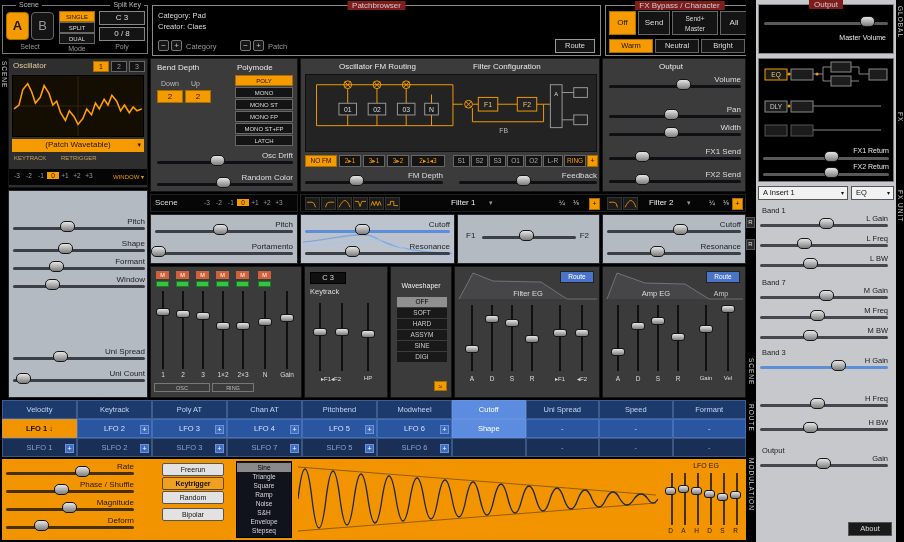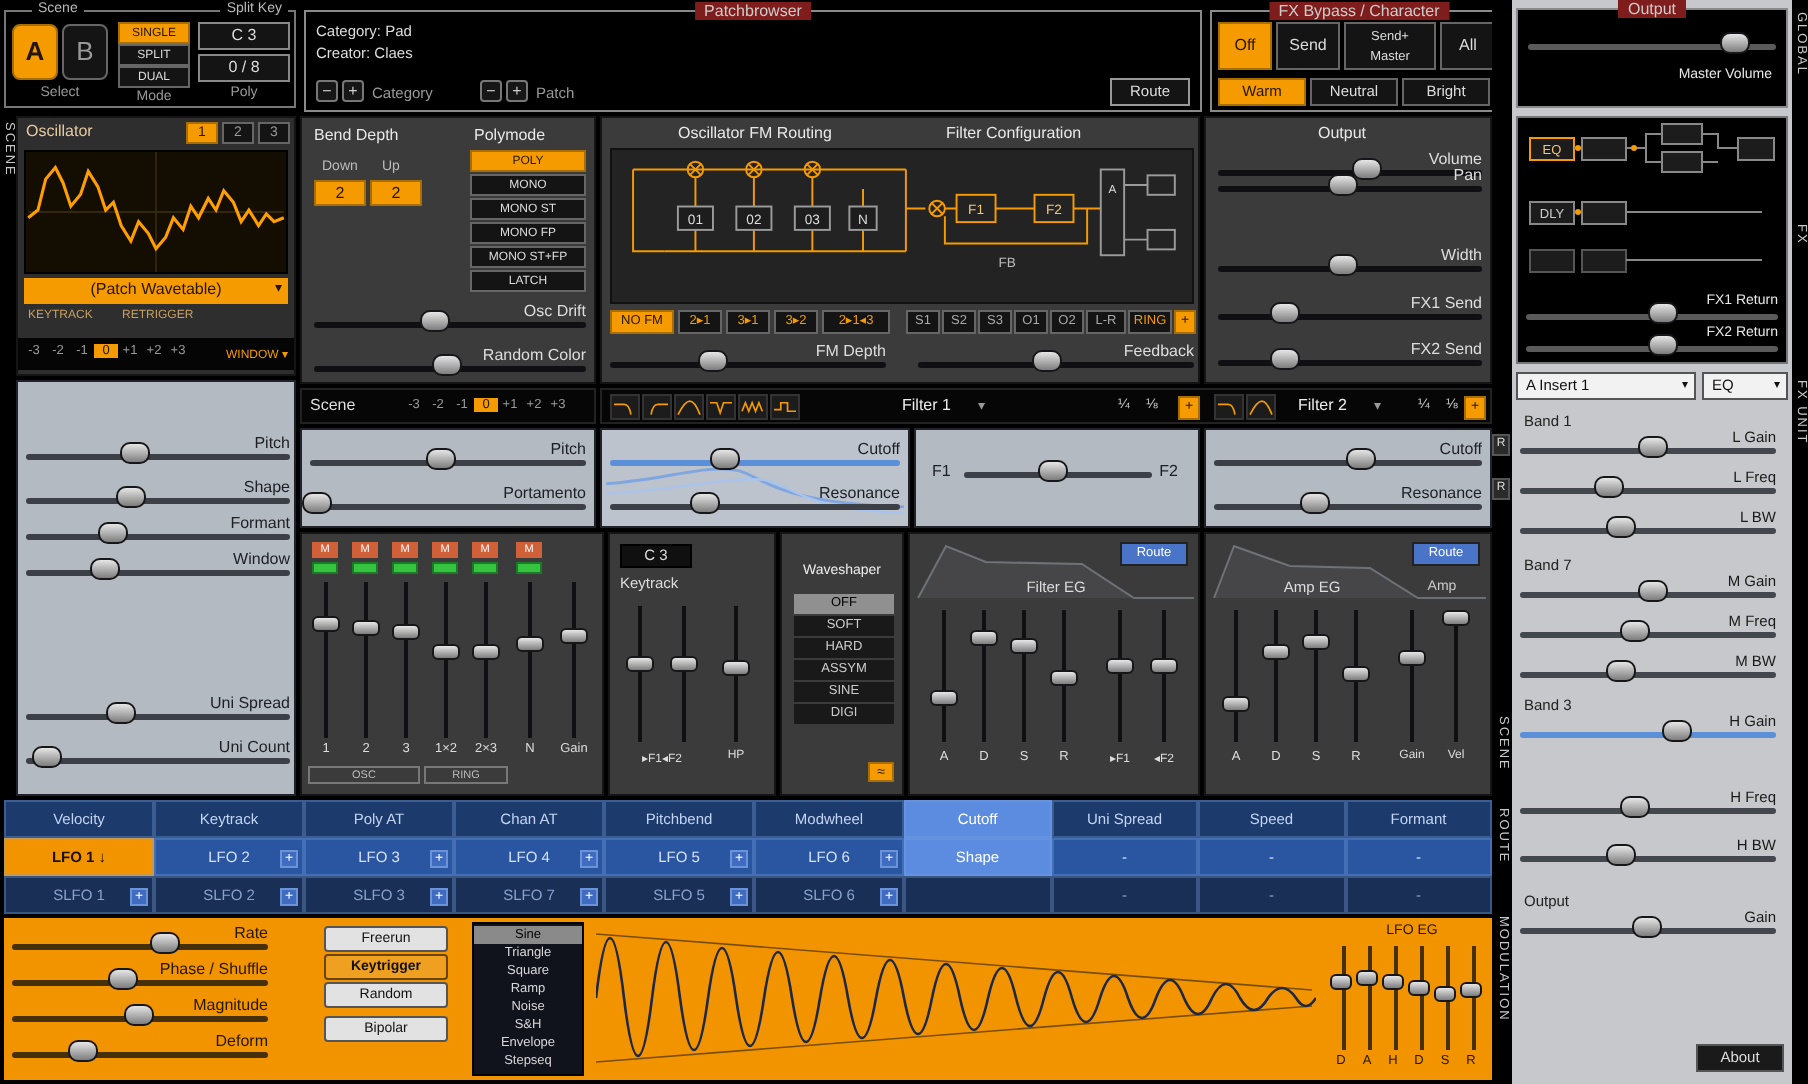--- a/index.html
+++ b/index.html
@@ -263,21 +263,21 @@
     </div>
 </div>
 
 <div class="panel" style="left:602px;top:58px;width:144px;height:134px;">
   <span class="abs t8" style="left:56px;top:3px;color:#e8e8e8;">Output</span>
   <div class="hs" style="left:6px;top:18px;width:132px;">
       <i></i>
       <b style="left: 57%;"></b>
       <span>Volume</span>
     </div>
-  <div class="hs" style="left:6px;top:26px;width:132px;">
+  <div class="hs" style="left:6px;top:48px;width:132px;">
       <i></i>
       <b style="left: 48%;"></b>
       <span>Pan</span>
     </div>
   <div class="hs" style="left:6px;top:66px;width:132px;">
       <i></i>
       <b style="left: 48%;"></b>
       <span>Width</span>
     </div>
   <div class="hs" style="left:6px;top:90px;width:132px;">

